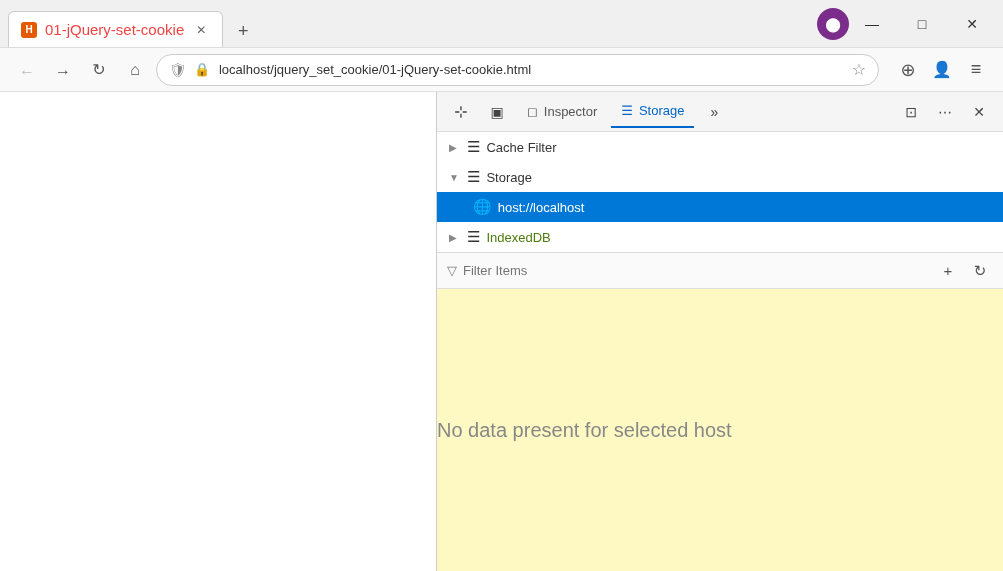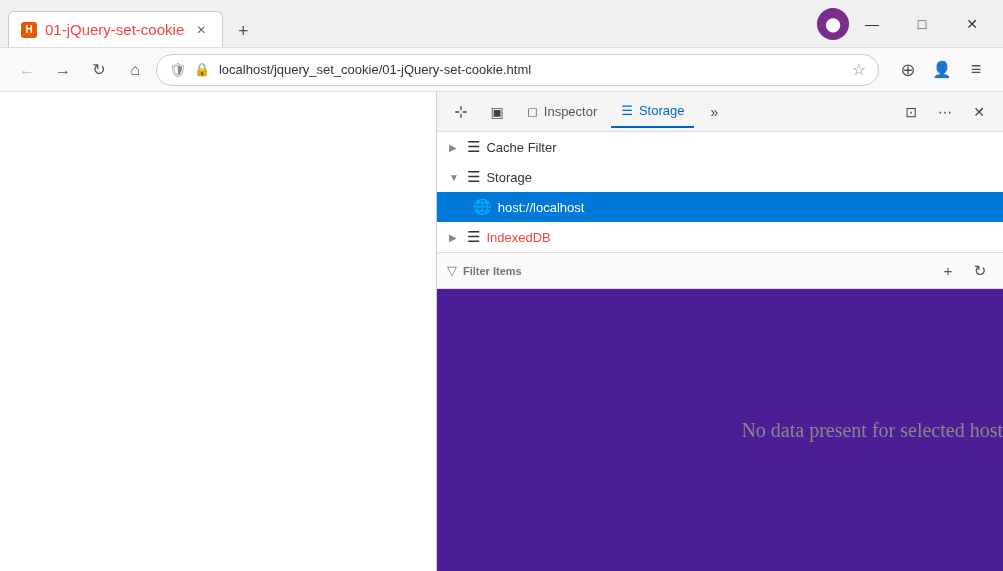--- a/index.html
+++ b/index.html
@@ -188,40 +188,38 @@
       padding: 0 10px;
       border-bottom: 1px solid #ddd;
       gap: 6px;
       background: #fafafa;
     }
     .filter-icon { font-size: 13px; color: #777; }
     .filter-input {
       flex: 1;
       border: none;
       background: transparent;
-      font-size: 11px;
+      font-size: 13px;
       color: #333;
       outline: none;
-      font-weight: bold;
     }
     .filter-btn {
       width: 26px; height: 26px;
       border-radius: 4px;
       display: flex; align-items: center; justify-content: center;
       font-size: 15px; color: #555; cursor: pointer;
     }
 
     
     .no-data-area {
       flex: 1;
       display: flex;
       align-items: center;
-      justify-content: flex-end;
-      background: #4c1d95;
-      font-family: Liberation Serif, serif;
+      justify-content: flex-start;
+      background: #fef9c3;
     }
     .no-data-text {
       font-size: 20px;
       color: #888;
       font-weight: 300;
     }
   </style>
 </head>
 <body>
 
@@ -336,21 +334,21 @@
         </div>
 
         <div class="tree-item tree-child selected">
           <span class="tree-icon">🌐</span>
           <span class="tree-label">host://localhost</span>
         </div>
 
         <div class="tree-item" style="border-top:none;">
           <span class="tree-arrow">▶</span>
           <span class="tree-icon">☰</span>
-          <span class="tree-label" style="color:#ef4444; font-size:13px;">IndexedDB</span>
+          <span class="tree-label" style="color:#4d7c0f; font-size:13px;">IndexedDB</span>
         </div>
       </div>
 
       <div class="filter-bar">
         <span class="filter-icon">▽</span>
         <input class="filter-input" type="text" placeholder="Filter Items" style="">
         <div class="filter-btn">
           <span>+</span>
         </div>
         <div class="filter-btn">

